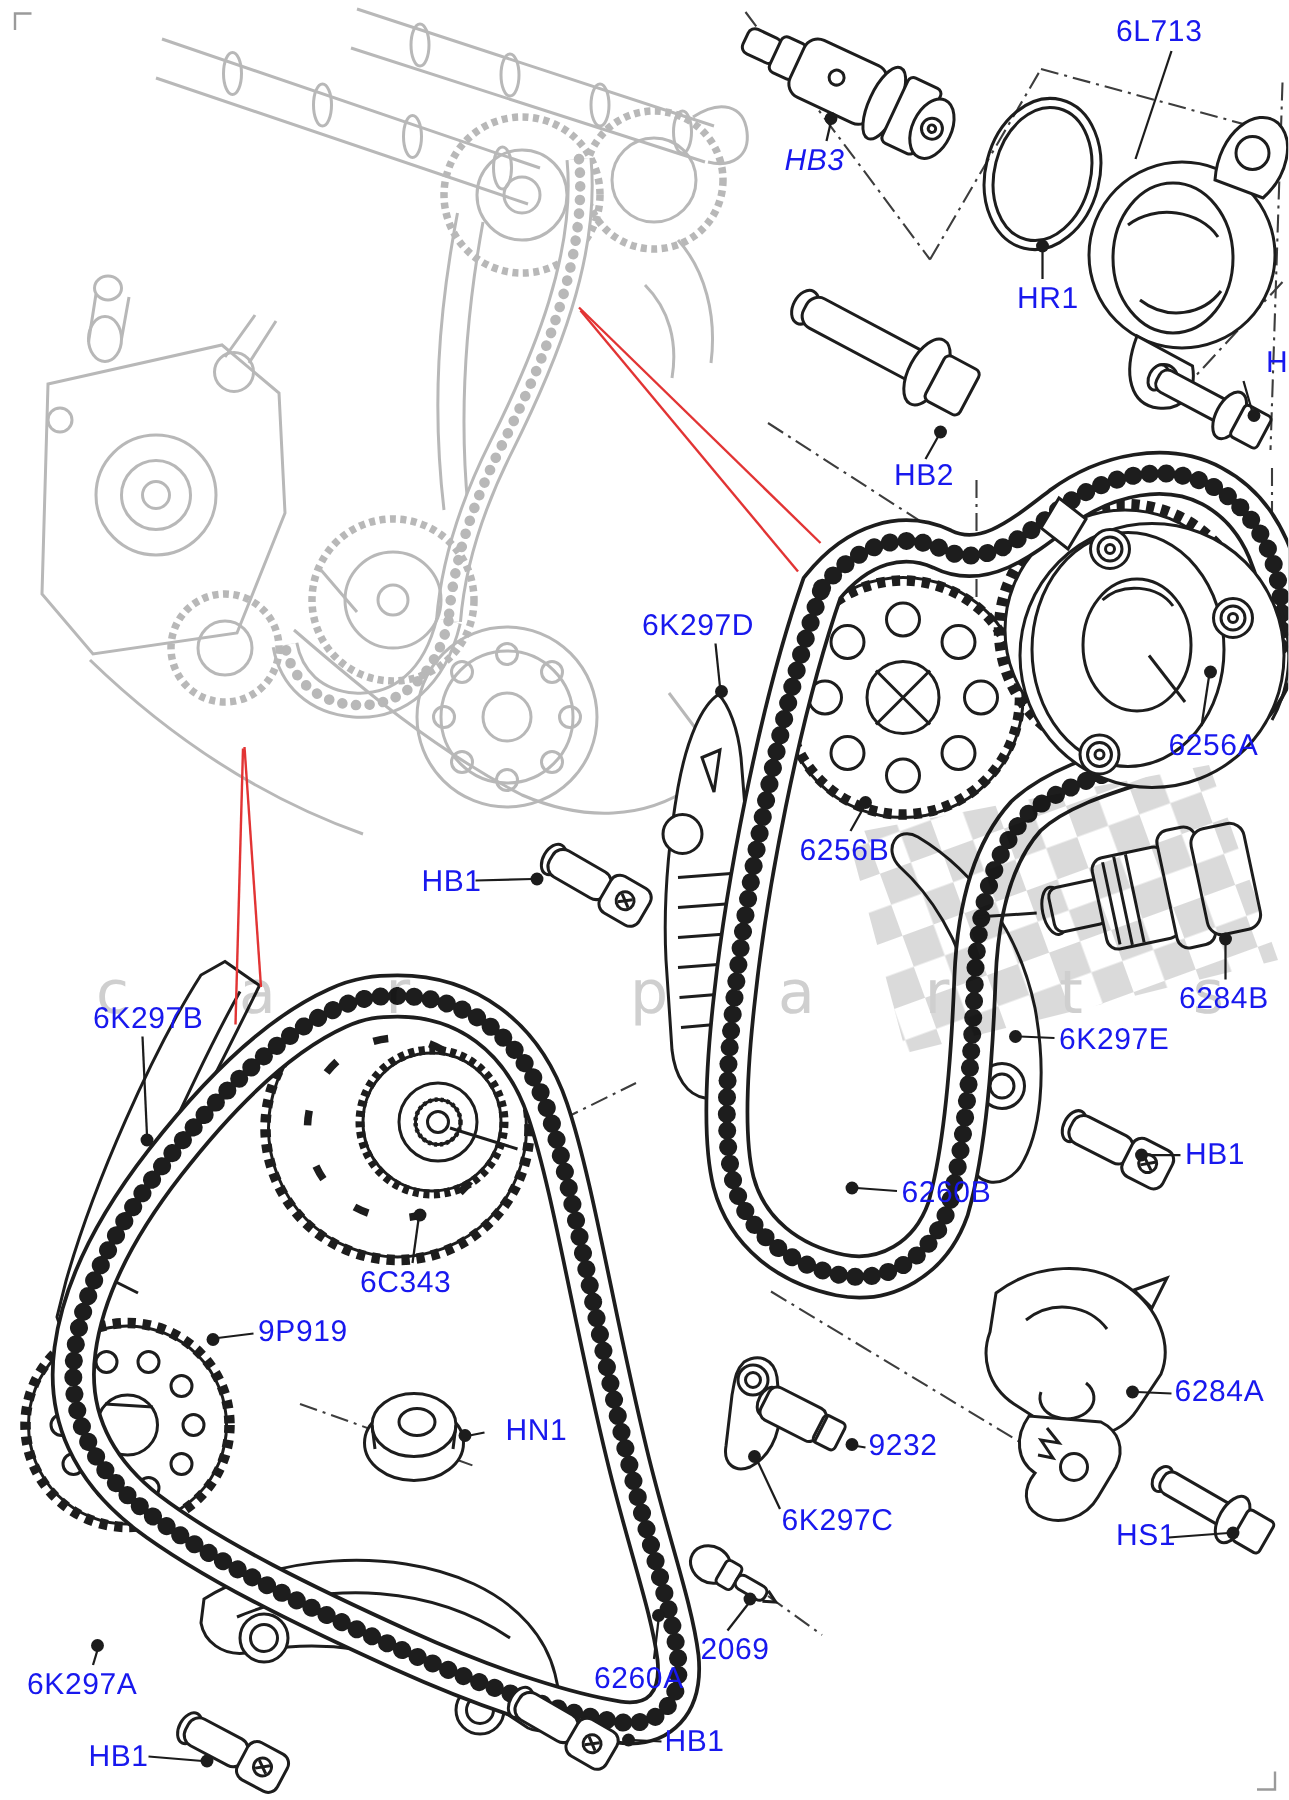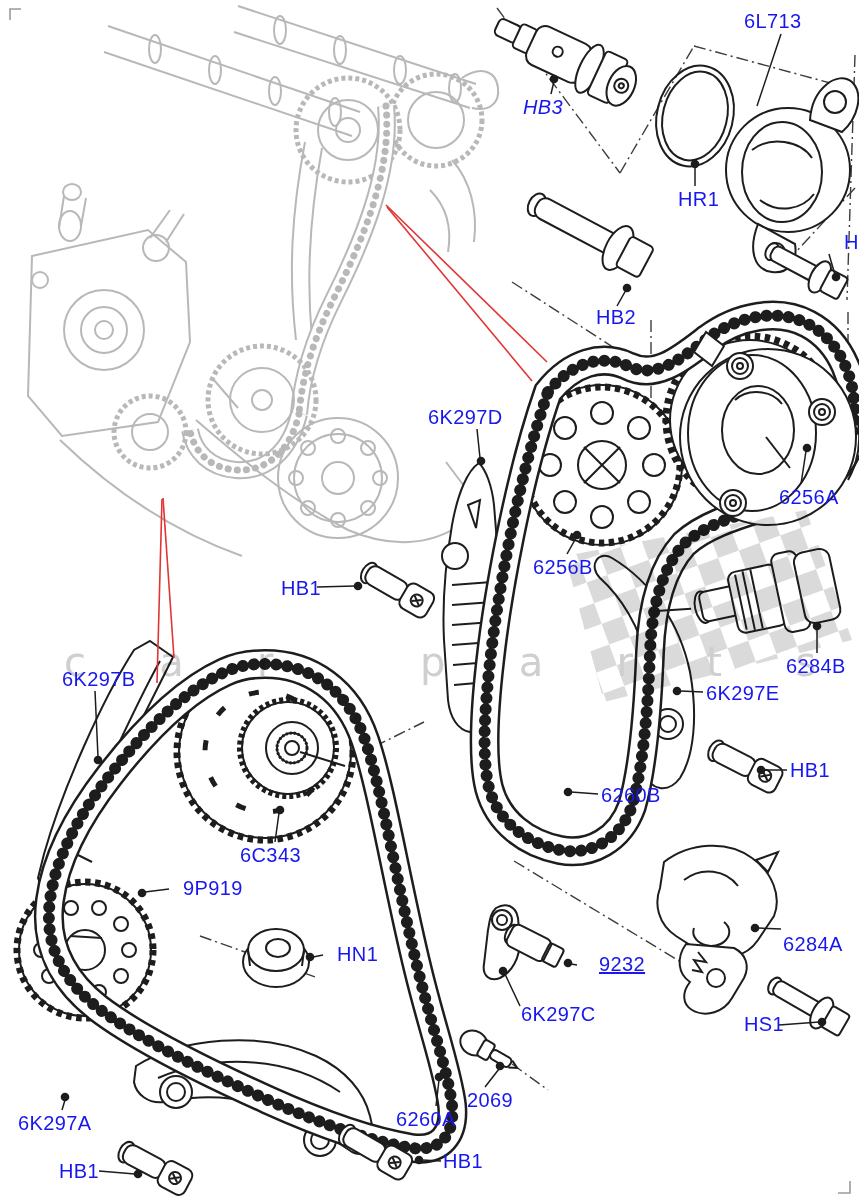--- a/index.html
+++ b/index.html
@@ -431,25 +431,25 @@
       <div class="plabel" style="left: 428px; top: 406px;">6K297D</div>
       <div class="plabel" style="left: 779px; top: 486px;">6256A</div>
       <div class="plabel" style="left: 533px; top: 556px;">6256B</div>
       <div class="plabel" style="left: 281px; top: 577px;">HB1</div>
       <div class="plabel" style="left: 786px; top: 655px;">6284B</div>
       <div class="plabel" style="left: 706px; top: 682px;">6K297E</div>
       <div class="plabel" style="left: 790px; top: 759px;">HB1</div>
       <div class="plabel" style="left: 601px; top: 784px;">6260B</div>
       <div class="plabel" style="left: 62px; top: 668px;">6K297B</div>
       <div class="plabel" style="left: 240px; top: 844px;">6C343</div>
-      <div class="plabel" style="left: 183px; top: 877px;">9P919</div>
+      <div class="plabel" style="left: 172px; top: 877px;">9P919</div>
       <div class="plabel" style="left: 309px; top: 943px; margin-left: 28px;">HN1</div>
-      <div class="plabel" style="left: 599px; top: 953px; text-decoration: underline;">9232</div>
+      <div class="plabel" style="left: 579px; top: 953px;">9232</div>
       <div class="plabel" style="left: 521px; top: 1003px; text-align: right;">6K297C</div>
       <div class="plabel" style="left: 467px; top: 1089px;">2069</div>
       <div class="plabel" style="left: 396px; top: 1108px;">6260A</div>
       <div class="plabel" style="left: 59px; top: 1160px;">HB1</div>
       <div class="plabel" style="left: 443px; top: 1150px;">HB1</div>
       <div class="plabel" style="left: 18px; top: 1112px;">6K297A</div>
-      <div class="plabel" style="left: 783px; top: 917px; margin-top: 16px;">6284A</div>
+      <div class="plabel" style="left: 783px; top: 917px;">6284A</div>
       <div class="plabel" style="left: 744px; top: 1013px;">HS1</div>
     </div>
 </div>
 
 </body></html>

